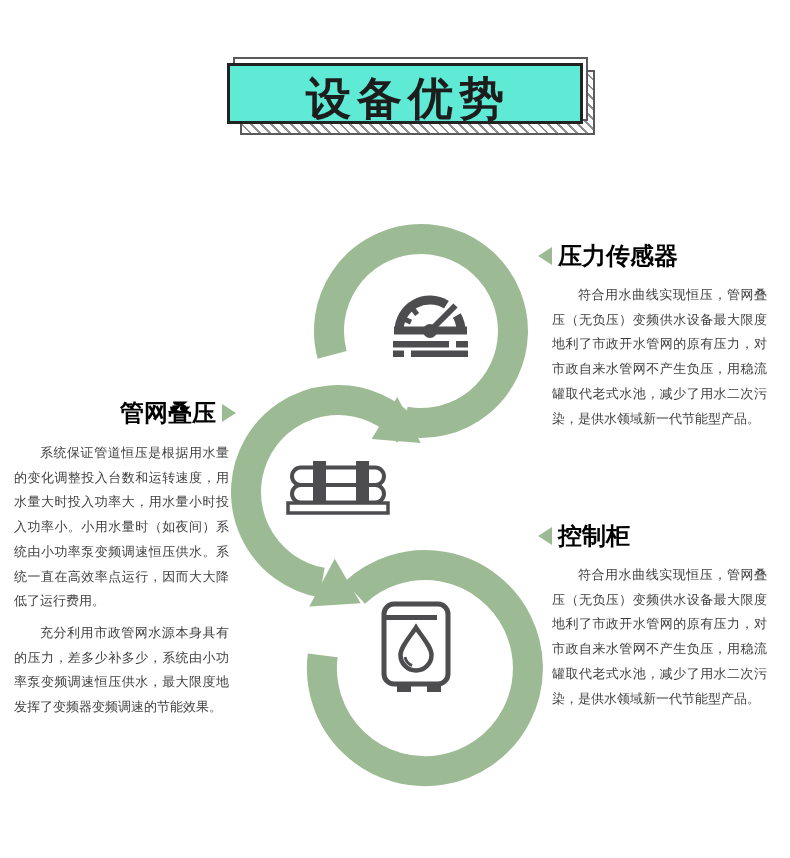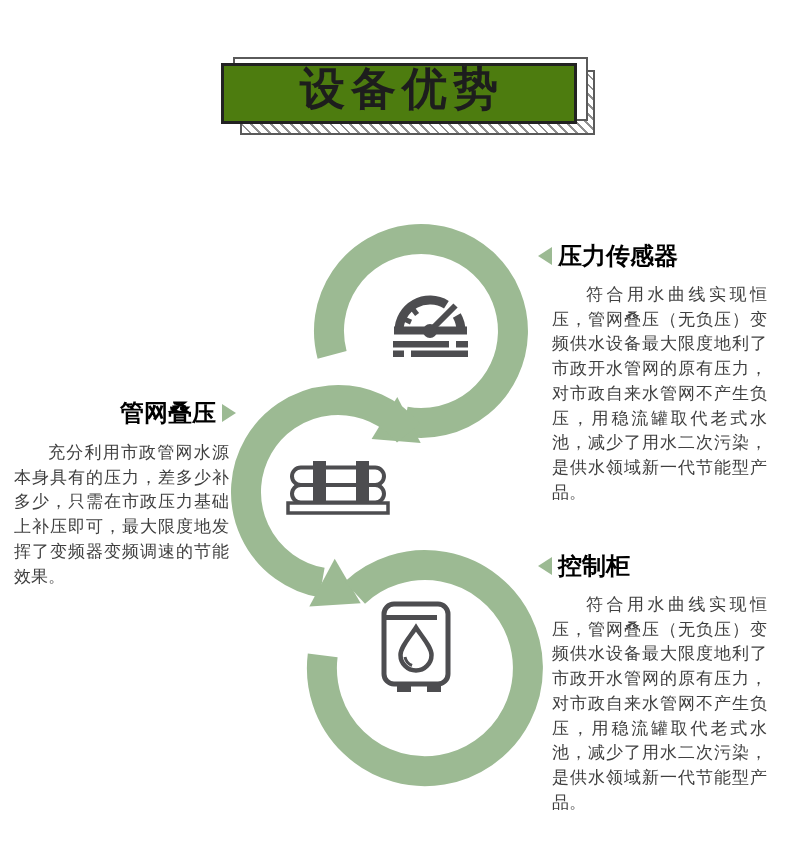--- a/index.html
+++ b/index.html
@@ -10,45 +10,45 @@
   
   .titlebox-hatch{
     position:absolute;left:240px;top:70px;width:351px;height:61px;
     border:2px solid #5a5a5a;background:repeating-linear-gradient(45deg,#ffffff 0 5px,#8f8f8f 5px 7px);
   }
   .titlebox-back{
     position:absolute;left:233px;top:57px;width:351px;height:60px;
     border:2px solid #5a5a5a;background:#ffffff;
   }
   .titlebox-main{
-    position:absolute;left:221px;top:63px;width:350px;height:55px;
-    border:3px solid #222222;background:#4d7c0f;
-    display:flex;align-items:flex-start;justify-content:center;
+    position:absolute;left:227px;top:63px;width:350px;height:55px;
+    border:3px solid #222222;background:#5eead4;
+    display:flex;align-items:flex-end;justify-content:center;
   }
   .titlebox-main h1{
     margin:0;font-size:45px;line-height:1;font-weight:900;color:#1d1d1d;
     letter-spacing:6px;padding-left:6px;white-space:nowrap;
   }
   
   svg.graphic{position:absolute;left:0;top:0;}
   
   .sec{position:absolute;}
   .sec-title-row{display:flex;align-items:center;gap:6px;}
   .sec-title-row h2{margin:0;font-size:24px;line-height:30px;font-weight:700;color:#000000;white-space:nowrap;}
   .tri{width:0;height:0;display:inline-block;flex:0 0 auto;}
   .tri-left{border-top:9px solid transparent;border-bottom:9px solid transparent;border-right:14px solid #9cba93;}
   .tri-right{border-top:9px solid transparent;border-bottom:9px solid transparent;border-left:14px solid #9cba93;}
   .sec p{
-    margin:0;width:215px;font-size:17px;line-height:24.7px;color:#3f3f3f;
+    margin:0;width:215px;font-size:13px;line-height:24.7px;color:#3f3f3f;
     text-align:justify;text-justify:inter-ideograph;text-indent:2em;
   }
   .sec-right{left:538px;width:252px;}
   .sec-right p{margin-left:14px;margin-top:12px;}
   .sec-1{top:241px;}
-  .sec-3{top:551px;}
+  .sec-3{top:521px;}
   .sec-left{left:14px;width:222px;}
   .sec-left .sec-title-row{justify-content:flex-end;}
   .sec-left{top:398px;}
   .sec-left p{margin-top:13px;}
   .sec-left p + p{margin-top:7px;}
 </style>
 </head>
 <body>
 
 <div class="canvas">
@@ -113,21 +113,22 @@
       <h2>压力传感器</h2>
     </div>
     <p>符合用水曲线实现恒压，管网叠压（无负压）变频供水设备最大限度地利了市政开水管网的原有压力，对市政自来水管网不产生负压，用稳流罐取代老式水池，减少了用水二次污染，是供水领域新一代节能型产品。</p>
   </section>
 
   <section class="sec sec-left">
     <div class="sec-title-row">
       <h2>管网叠压</h2>
       <span class="tri tri-right"></span>
     </div>
-    <p>充分利用市政管网水源本身具有的压力，差多少补多少，只需在市政压力基础上补压即可，最大限度地发挥了变频器变频调速的节能效果。</p>
+    <p>系统保证管道恒压是根据用水量的变化调整投入台数和运转速度，用水量大时投入功率大，用水量小时投入功率小。小用水量时（如夜间）系统由小功率泵变频调速恒压供水。系统一直在高效率点运行，因而大大降低了运行费用。</p>
+    <p>充分利用市政管网水源本身具有的压力，差多少补多少，系统由小功率泵变频调速恒压供水，最大限度地发挥了变频器变频调速的节能效果。</p>
   </section>
 
   <section class="sec sec-right sec-3">
     <div class="sec-title-row">
       <span class="tri tri-left"></span>
       <h2>控制柜</h2>
     </div>
     <p>符合用水曲线实现恒压，管网叠压（无负压）变频供水设备最大限度地利了市政开水管网的原有压力，对市政自来水管网不产生负压，用稳流罐取代老式水池，减少了用水二次污染，是供水领域新一代节能型产品。</p>
   </section>
 

